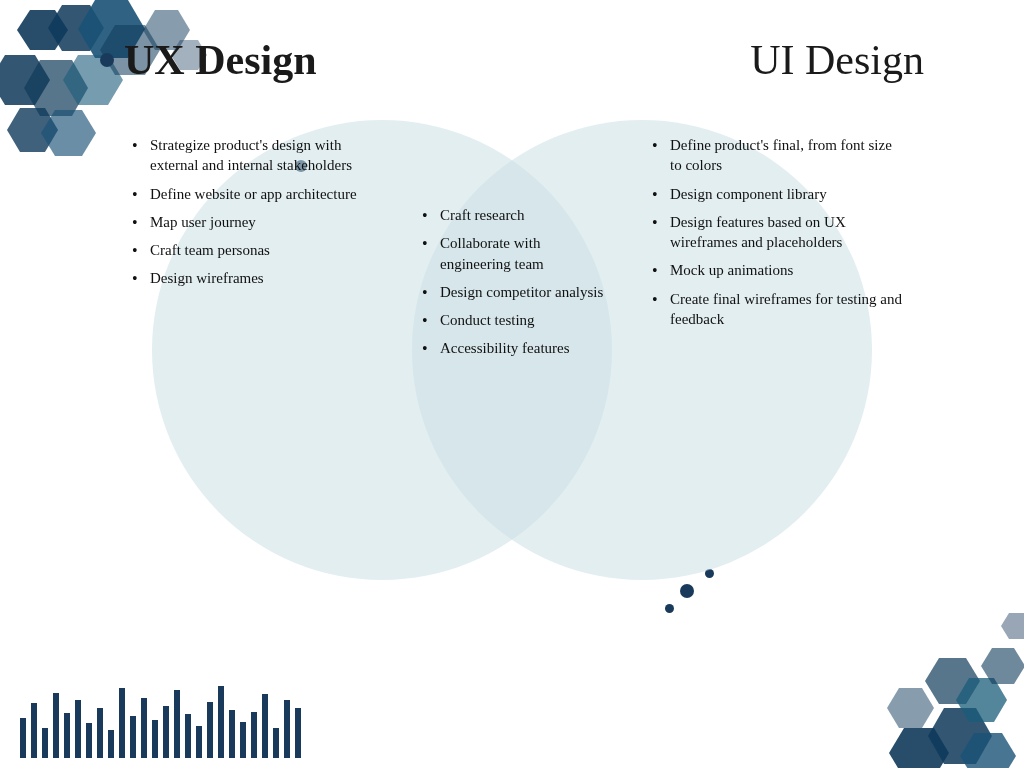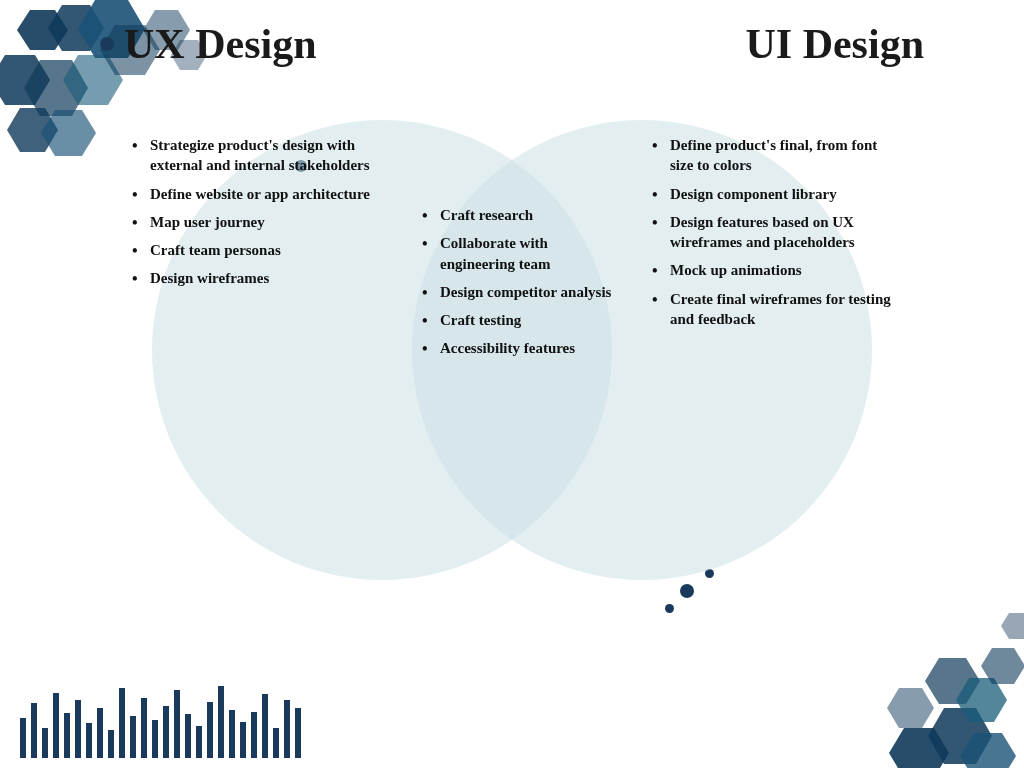--- a/index.html
+++ b/index.html
@@ -29,21 +29,21 @@
       top: 0;
       left: 0;
       width: 100%;
       height: 100%;
     }
 
     
     .titles {
       display: flex;
       justify-content: space-between;
-      padding: 20px 100px 0 100px;
+      padding: 36px 100px 0 100px;
       position: relative;
       z-index: 10;
     }
 
     .title-ux {
       font-size: 42px;
       font-weight: 900;
       color: #1a1a1a;
       display: flex;
       align-items: center;
@@ -53,21 +53,21 @@
     .title-ux .bullet-dot {
       width: 14px;
       height: 14px;
       background: #1a3a5c;
       border-radius: 50%;
       display: inline-block;
     }
 
     .title-ui {
       font-size: 42px;
-      font-weight: 700;
+      font-weight: 400;
       color: #1a1a1a;
     }
 
     
     .venn-wrapper {
       position: absolute;
       top: 80px;
       left: 50%;
       transform: translateX(-50%);
       width: 820px;
@@ -110,21 +110,20 @@
     .col-right {
       width: 300px;
       padding: 50px 20px 20px 30px;
       position: relative;
       z-index: 5;
     }
 
     .bullet-list {
       list-style: none;
       padding: 0;
-      font-weight: bold;
     }
 
     .bullet-list li {
       position: relative;
       padding-left: 18px;
       margin-bottom: 8px;
       font-size: 15px;
       line-height: 1.35;
       color: #111;
     }
@@ -229,21 +228,21 @@
         <li>Craft team personas</li>
         <li>Design wireframes</li>
       </ul>
     </div>
 
     <div class="col-center">
       <ul class="bullet-list">
         <li>Craft research</li>
         <li>Collaborate with engineering team</li>
         <li>Design competitor analysis</li>
-        <li>Craft testing</li>
+        <li>Conduct testing</li>
         <li>Accessibility features</li>
       </ul>
     </div>
 
     <div class="col-right">
       <ul class="bullet-list">
         <li>Define product's final, from font size to colors</li>
         <li>Design component library</li>
         <li>Design features based on UX wireframes and placeholders</li>
         <li>Mock up animations</li>

